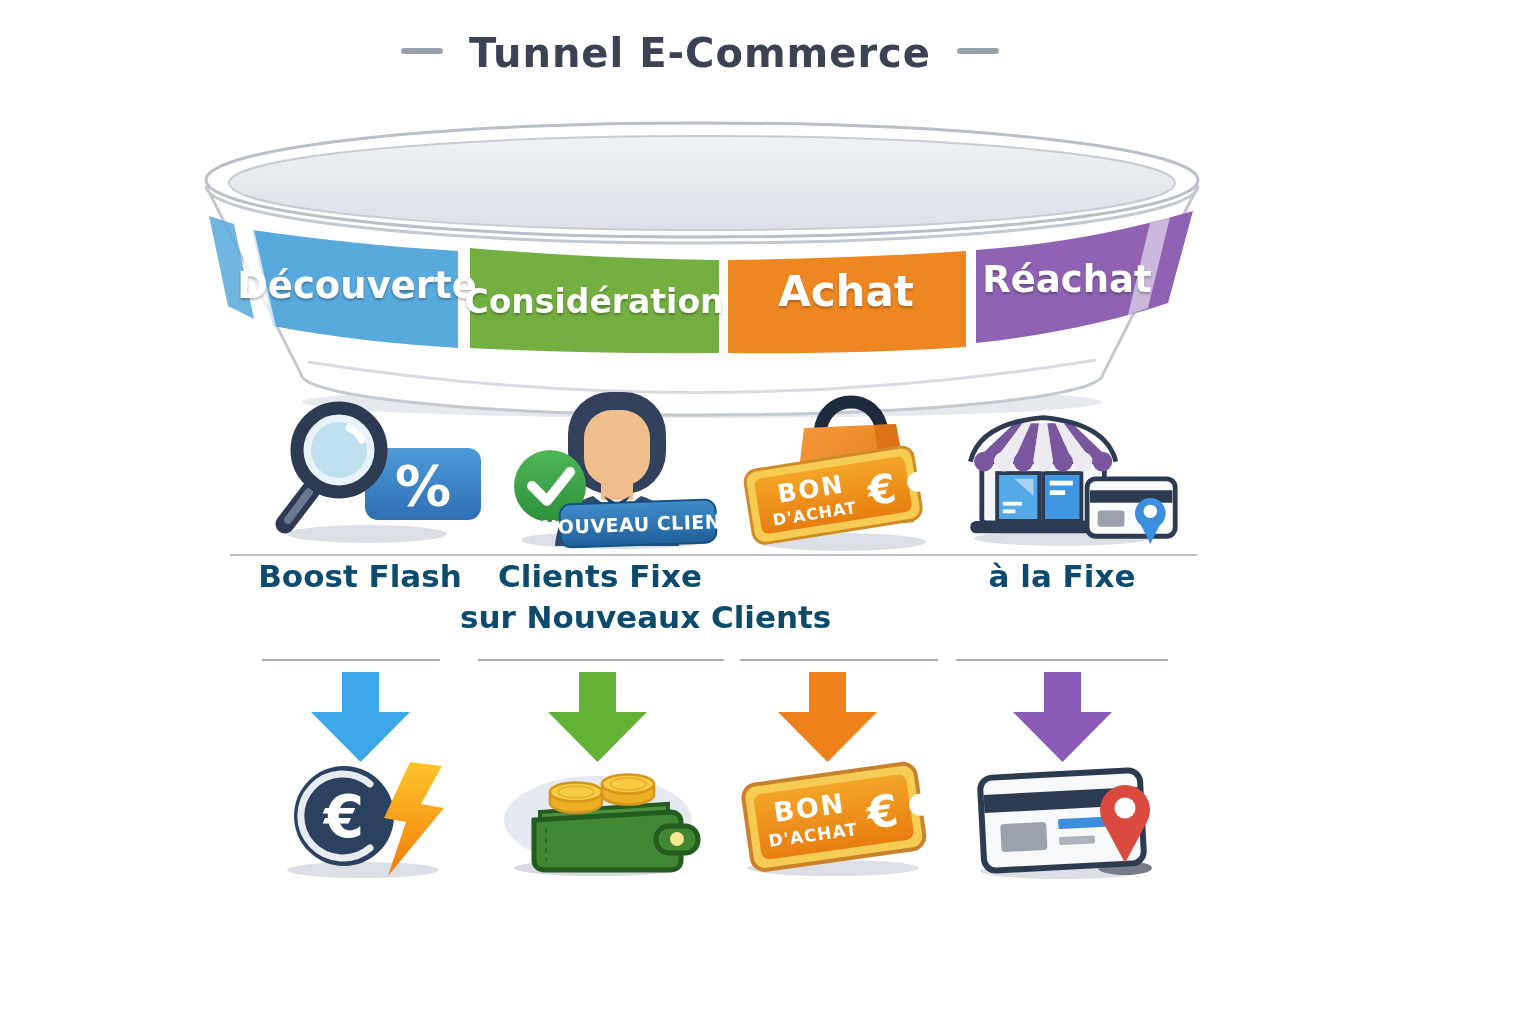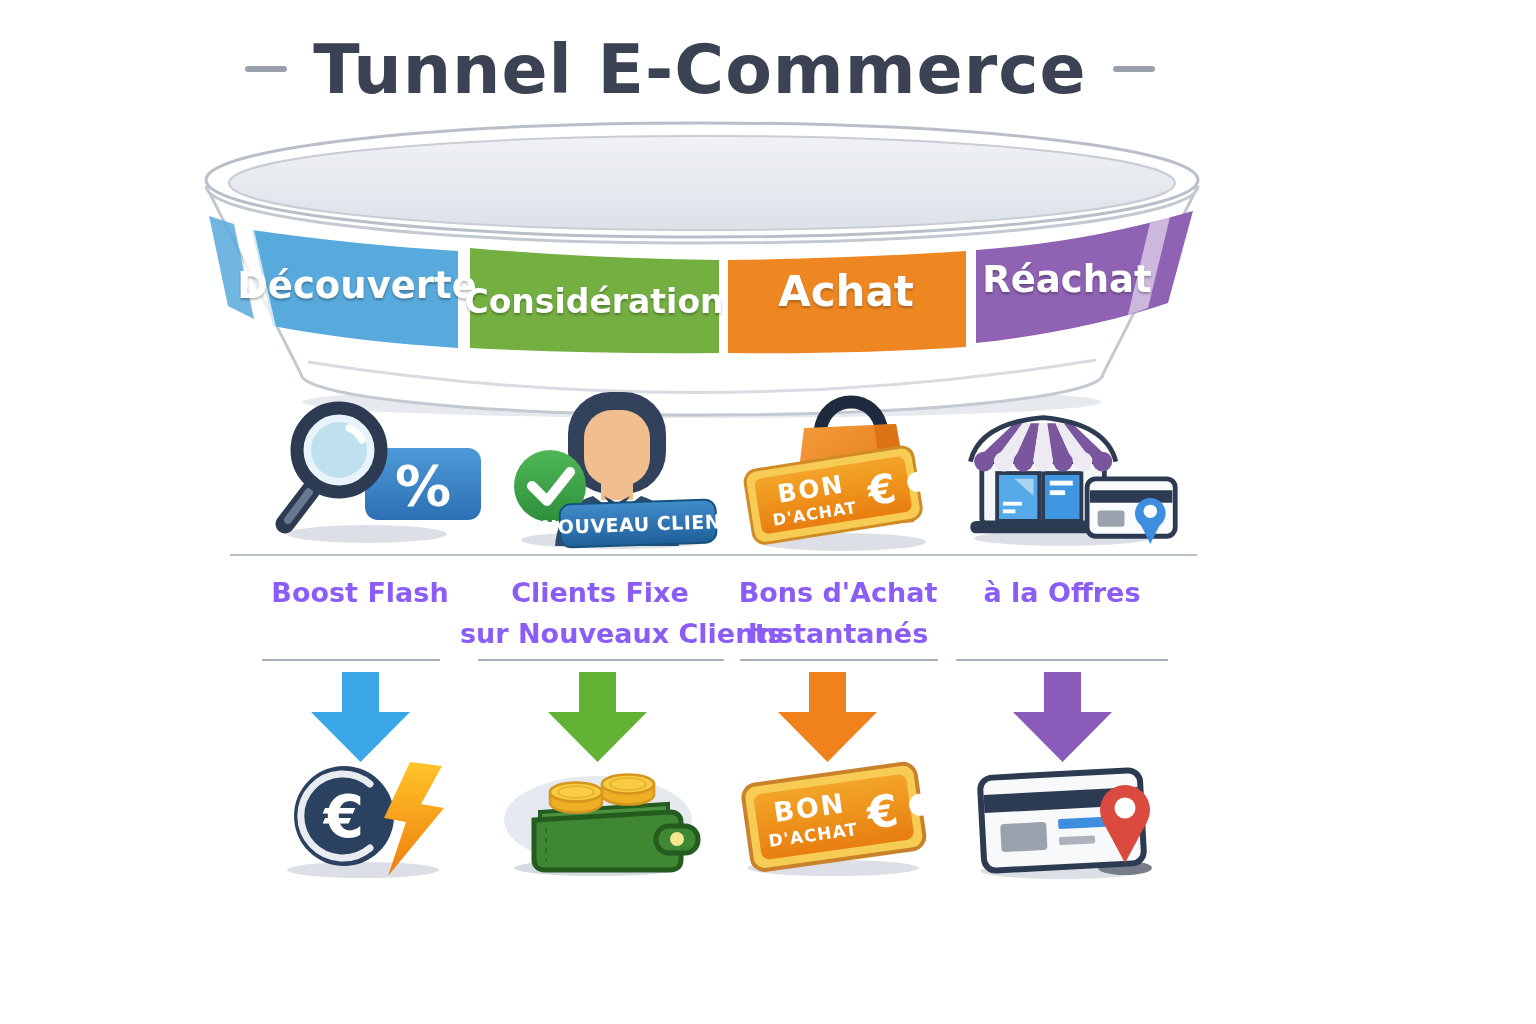--- a/index.html
+++ b/index.html
@@ -1,32 +1,32 @@
 <!DOCTYPE html>
 <html><head>
 <meta charset="utf-8">
 <style>
   html,body{margin:0;padding:0;background:#fff;}
   .canvas{position:relative;width:1536px;height:1024px;background:#ffffff;overflow:hidden;
           font-family:"DejaVu Sans","Liberation Sans",sans-serif;}
   
   .title{position:absolute;top:30px;left:0;width:1400px;text-align:center;
-         font-size:68px;font-weight:600;color:#3a4254;letter-spacing:1px;white-space:nowrap;}
+         font-size:40px;font-weight:600;color:#3a4254;letter-spacing:1px;white-space:nowrap;}
   .title .dash{display:inline-block;width:42px;height:6px;background:#99a1ad;border-radius:3px;
                vertical-align:middle;margin:0 26px;position:relative;top:-5px;}
   
   .abs{position:absolute;}
   svg text{font-family:"DejaVu Sans","Liberation Sans",sans-serif;}
   .stage-label{fill:#ffffff;font-weight:bold;filter:drop-shadow(0 2px 1px rgba(0,0,0,.28));}
   
   .divider{position:absolute;height:2px;background:#b9bfc8;}
   .underline{position:absolute;height:2px;background:#a9afba;}
   
-  .offer-label{position:absolute;top:572px;text-align:center;font-size:27px;font-weight:600;
-               color:#8b5cf6;line-height:41px;white-space:nowrap;}
+  .offer-label{position:absolute;top:556px;text-align:center;font-size:31px;font-weight:600;
+               color:#0c4a6e;line-height:41px;white-space:nowrap;}
 </style>
 </head>
 <body>
 
 <div class="canvas">
 
   <svg width="0" height="0" style="position:absolute" aria-hidden="true">
     <defs>
       <linearGradient id="blueTag" x1="0" y1="0" x2="0" y2="1">
         <stop offset="0" stop-color="#4d9ad8"></stop>
@@ -176,26 +176,22 @@
 
   <div class="divider" style="left:230px;top:554px;width:967px"></div>
 
   <div class="offer-label" style="left:240px;width:240px">
     <div>Boost Flash</div>
   </div>
   <div class="offer-label" style="left:460px;width:280px">
     <div>Clients Fixe</div>
     <div>sur Nouveaux Clients</div>
   </div>
-  <div class="offer-label" style="left:718px;width:240px">
-    <div>Bons d'Achat</div>
-    <div>Instantanés</div>
-  </div>
   <div class="offer-label" style="left:942px;width:240px">
-    <div>à la Offres</div>
+    <div>à la Fixe</div>
   </div>
 
   <div class="underline" style="left:262px;top:659px;width:178px"></div>
   <div class="underline" style="left:478px;top:659px;width:246px"></div>
   <div class="underline" style="left:740px;top:659px;width:198px"></div>
   <div class="underline" style="left:956px;top:659px;width:212px"></div>
 
   <svg class="abs" style="left:308px;top:672px" width="105" height="92" viewBox="0 0 105 92">
     <polygon points="34,0 71,0 71,40 102,40 52.5,90 3,40 34,40" fill="#3ba7e8"></polygon>
   </svg>

